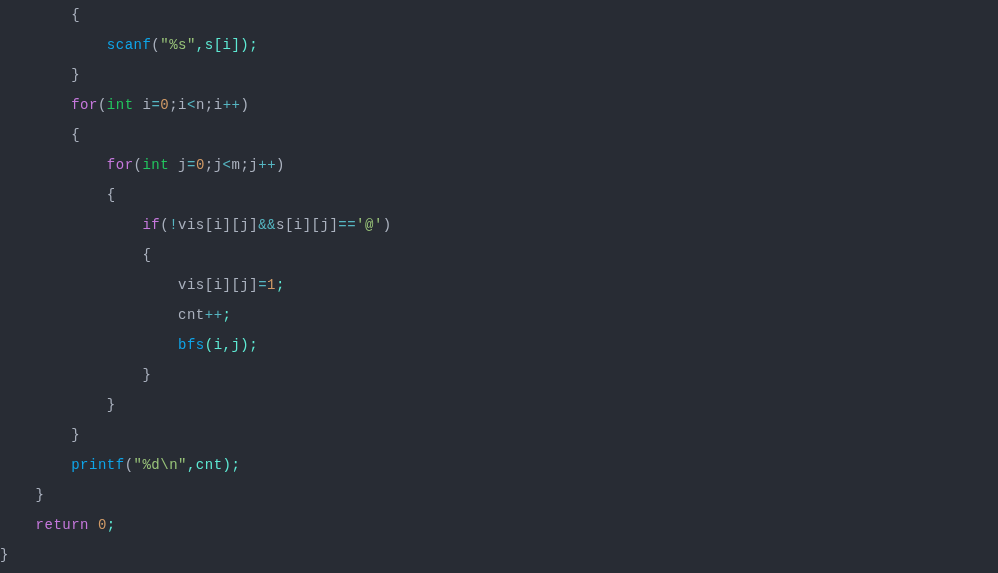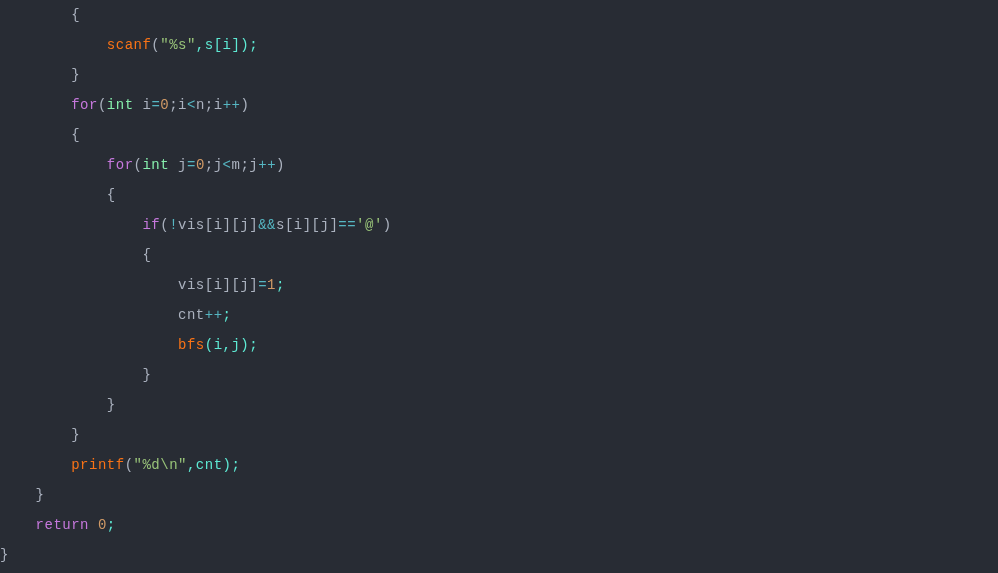--- a/index.html
+++ b/index.html
@@ -24,25 +24,25 @@
     }
     .line {
       display: block;
       height: 30px;
     }
     .keyword {
       color: #c678dd;
       text-align: center;
     }
     .type {
-      color: #86efac;
+      color: #22c55e;
       text-align: center;
     }
     .function {
-      color: #f97316;
+      color: #0ea5e9;
     }
     .string {
       color: #98c379;
     }
     .number {
       color: #d19a66;
     }
     .operator {
       color: #56b6c2;
     }

